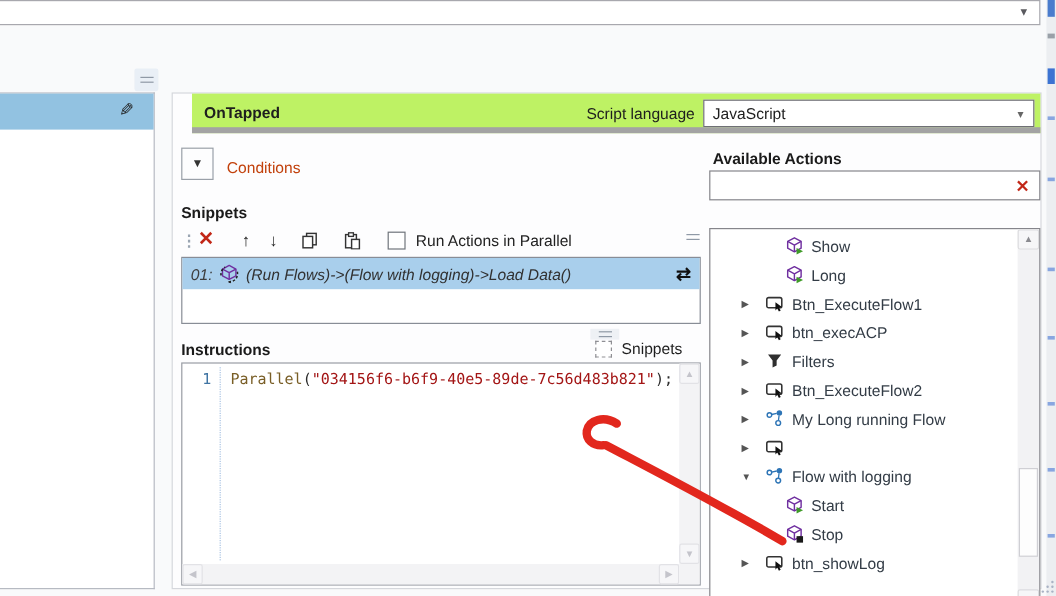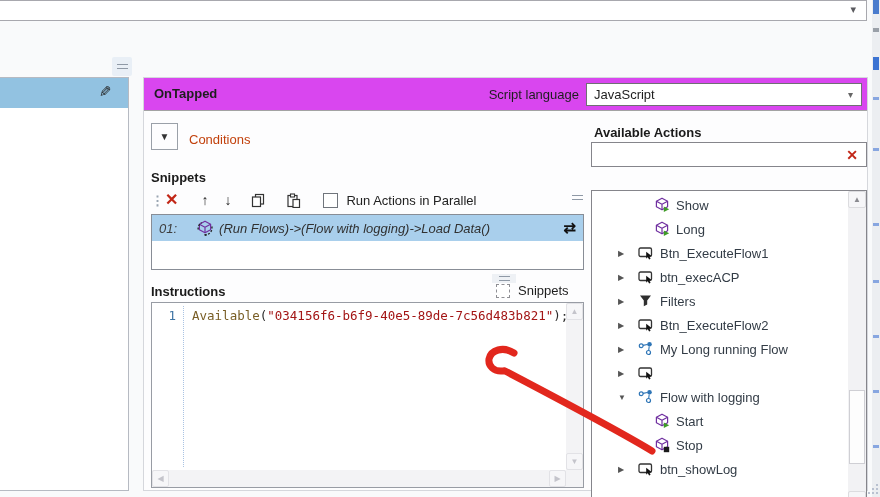--- a/index.html
+++ b/index.html
@@ -26,22 +26,22 @@
   .left-header { height:30px; background:#92c2e1; position:relative; }
   .pencil { position:absolute; right:16px; top:5px; font-size:15px; color:#222; transform:scaleX(-1); }
 
   .grip-btn { position:absolute; left:112px; top:57px; width:20px; height:19px;
     background:#e9eff6; border-radius:2px; display:flex; align-items:center; justify-content:center; }
   .grip-lines { width:11px; height:5px; border-top:1px solid #8f99a6; border-bottom:1px solid #8f99a6; }
 
   
   .main-panel { position:absolute; left:143px; top:77px; width:725px; height:414px;
     background:#fdfdfe; border:1px solid #d5d7dc; }
-  .main-header { position:absolute; left:0; right:0; top:0; height:33px;
-    border-bottom:1px solid #a3a3a3; background:#d946ef; }
+  .main-header { position:absolute; left:16px; right:0; top:0; height:33px;
+    border-bottom:5px solid #a3a3a3; background:#bef264; }
   .evt-title { position:absolute; left:10px; top:8px; font-weight:bold; }
   .lang-label { position:absolute; right:288px; top:9px; }
   .lang-select { position:absolute; right:5px; top:5px; width:276px; height:23px;
     border:1px solid #6f6f75; background:#fff; padding:3px 7px; }
   .lang-select .arr { position:absolute; right:8px; top:5px; color:#666; font-size:10px; }
 
   .cond-btn { position:absolute; left:7px; top:45px; width:27px; height:27px;
     border:1px solid #9aa0a8; background:#fdfdfe; display:flex; align-items:center;
     justify-content:center; font-size:10px; color:#333; }
   .cond-label { position:absolute; left:45px; top:54px; color:#c2410c; }
@@ -54,21 +54,21 @@
   .tb-arrow { color:#1f1f1f; font-size:14px; margin-left:23px; }
   .tb-svg { margin-left:20px; display:inline-flex; }
   .tb-check { width:15px; height:15px; border:1px solid #70757c; background:#fff; margin-left:22px; }
   .tb-check-label { margin-left:8px; color:#222; }
   .toolbar-grip { position:absolute; left:428px; top:117px; }
 
   .actions-list { position:absolute; left:7px; top:136px; width:433px; height:56px;
     border:1px solid #888d96; background:#fff; }
   .action-row { height:26px; background:#a9cfec; display:flex; align-items:center;
     padding:0 7px; font-style:italic; color:#313131; }
-  .action-row .idx { margin-right:20px; color:#3d3d3d; }
+  .action-row .idx { margin-right:6px; color:#3d3d3d; }
   .action-row .a-icon { width:16px; height:16px; margin-right:6px; flex:none; font-style:normal; }
   .action-row .swap { margin-left:auto; font-style:normal; font-weight:bold; font-size:15px; color:#111; }
 
   .mid-grip { position:absolute; left:348px; top:196px; width:24px; height:9px;
     background:#eef1f5; display:flex; align-items:center; justify-content:center; }
 
   .snip-check { position:absolute; left:352px; top:206px; width:14px; height:14px;
     border:1px dashed #8f8f94; background:#fff; }
   .snip-label { position:absolute; left:374px; top:205px; }
 
@@ -194,21 +194,21 @@
       <span class="grip-lines"></span>
     </div>
 
   <span class="sec-label" style="left:7px; top:206px;">Instructions</span>
   <span class="snip-check"></span>
   <span class="snip-label">Snippets</span>
 
   <div class="editor">
     <span class="gutter-num">1</span>
     <div class="indent-guide"></div>
-    <div class="code-line"><span class="tok-fn">Available</span><span class="tok-pn">(</span><span class="tok-str">"034156f6-b6f9-40e5-89de-7c56d483b821"</span><span class="tok-pn">);</span></div>
+    <div class="code-line"><span class="tok-fn">Parallel</span><span class="tok-pn">(</span><span class="tok-str">"034156f6-b6f9-40e5-89de-7c56d483b821"</span><span class="tok-pn">);</span></div>
     <div class="ed-vsb">
       <span class="sb-btn pos-tl">▲</span>
       <span class="sb-btn pos-bl">▼</span>
     </div>
     <div class="ed-hsb">
       <span class="sb-btn pos-tl">◀</span>
       <span class="sb-btn pos-tr">▶</span>
     </div>
     <div class="ed-corner"></div>
   </div>

